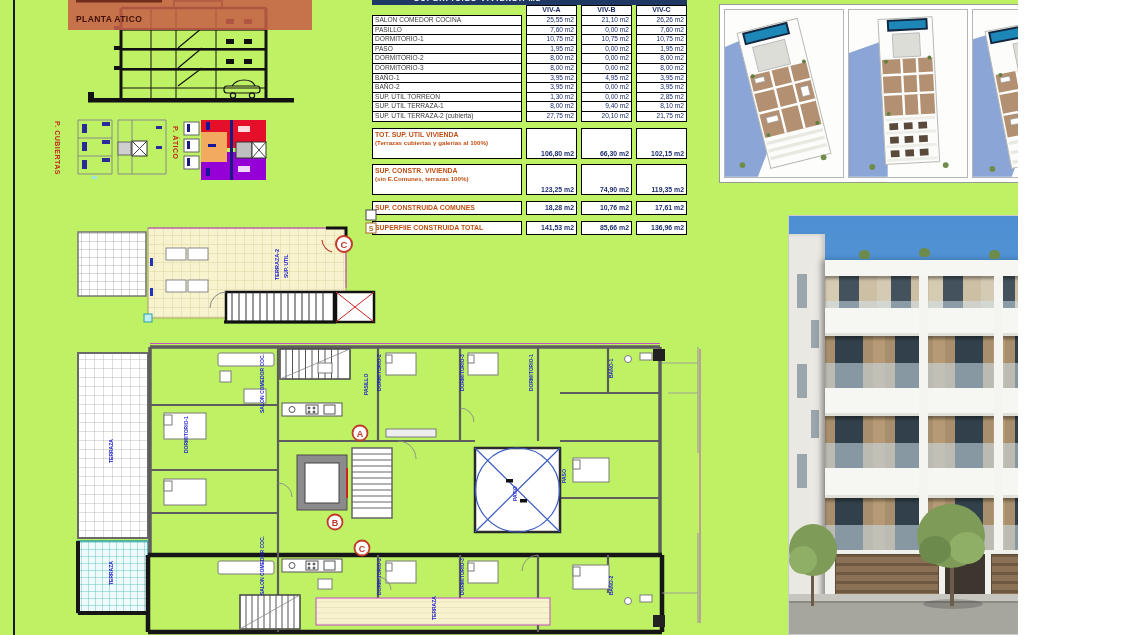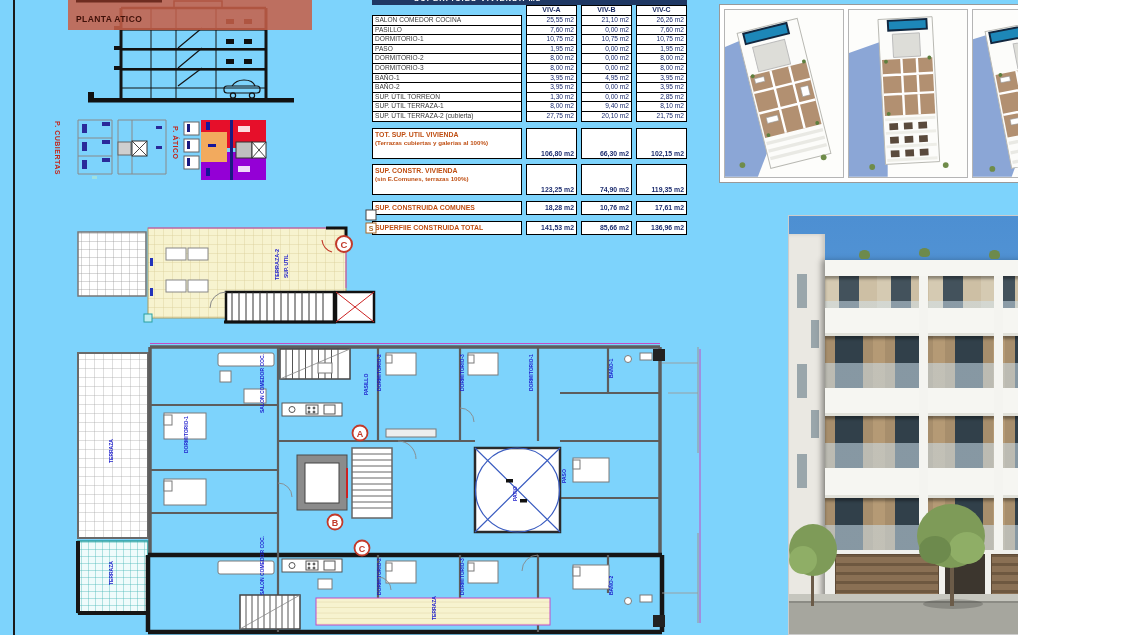--- a/index.html
+++ b/index.html
@@ -1,16 +1,16 @@
 <!DOCTYPE html>
 <html><head>
 <meta charset="utf-8">
 <style>
   html,body{margin:0;padding:0;background:#ffffff;font-family:"Liberation Sans",sans-serif;}
-  #canvas{position:relative;width:1018px;height:635px;background:#7dd3fc;overflow:hidden;}
+  #canvas{position:relative;width:1018px;height:635px;background:#bef264;overflow:hidden;}
   .abs{position:absolute;}
   .frame-line{position:absolute;top:0;width:2px;height:635px;background:#1a1a1a;}
   
   .vlabel{position:absolute;writing-mode:vertical-rl;color:#c0281e;font-size:7px;font-weight:bold;letter-spacing:.5px;white-space:nowrap;}
   
   #area-table{position:absolute;left:372px;top:0;width:315px;}
   .t-band{height:5px;background:#1f3864;overflow:hidden;position:relative;}
   .t-band span{position:absolute;top:-6px;left:42px;color:#fff;font-size:7.5px;font-weight:bold;letter-spacing:1.2px;white-space:nowrap;}
   .t-headrow,.t-row,.sm{display:grid;grid-template-columns:150px 51px 51px 51px;column-gap:4px;}
   .t-headrow{height:11px;}

